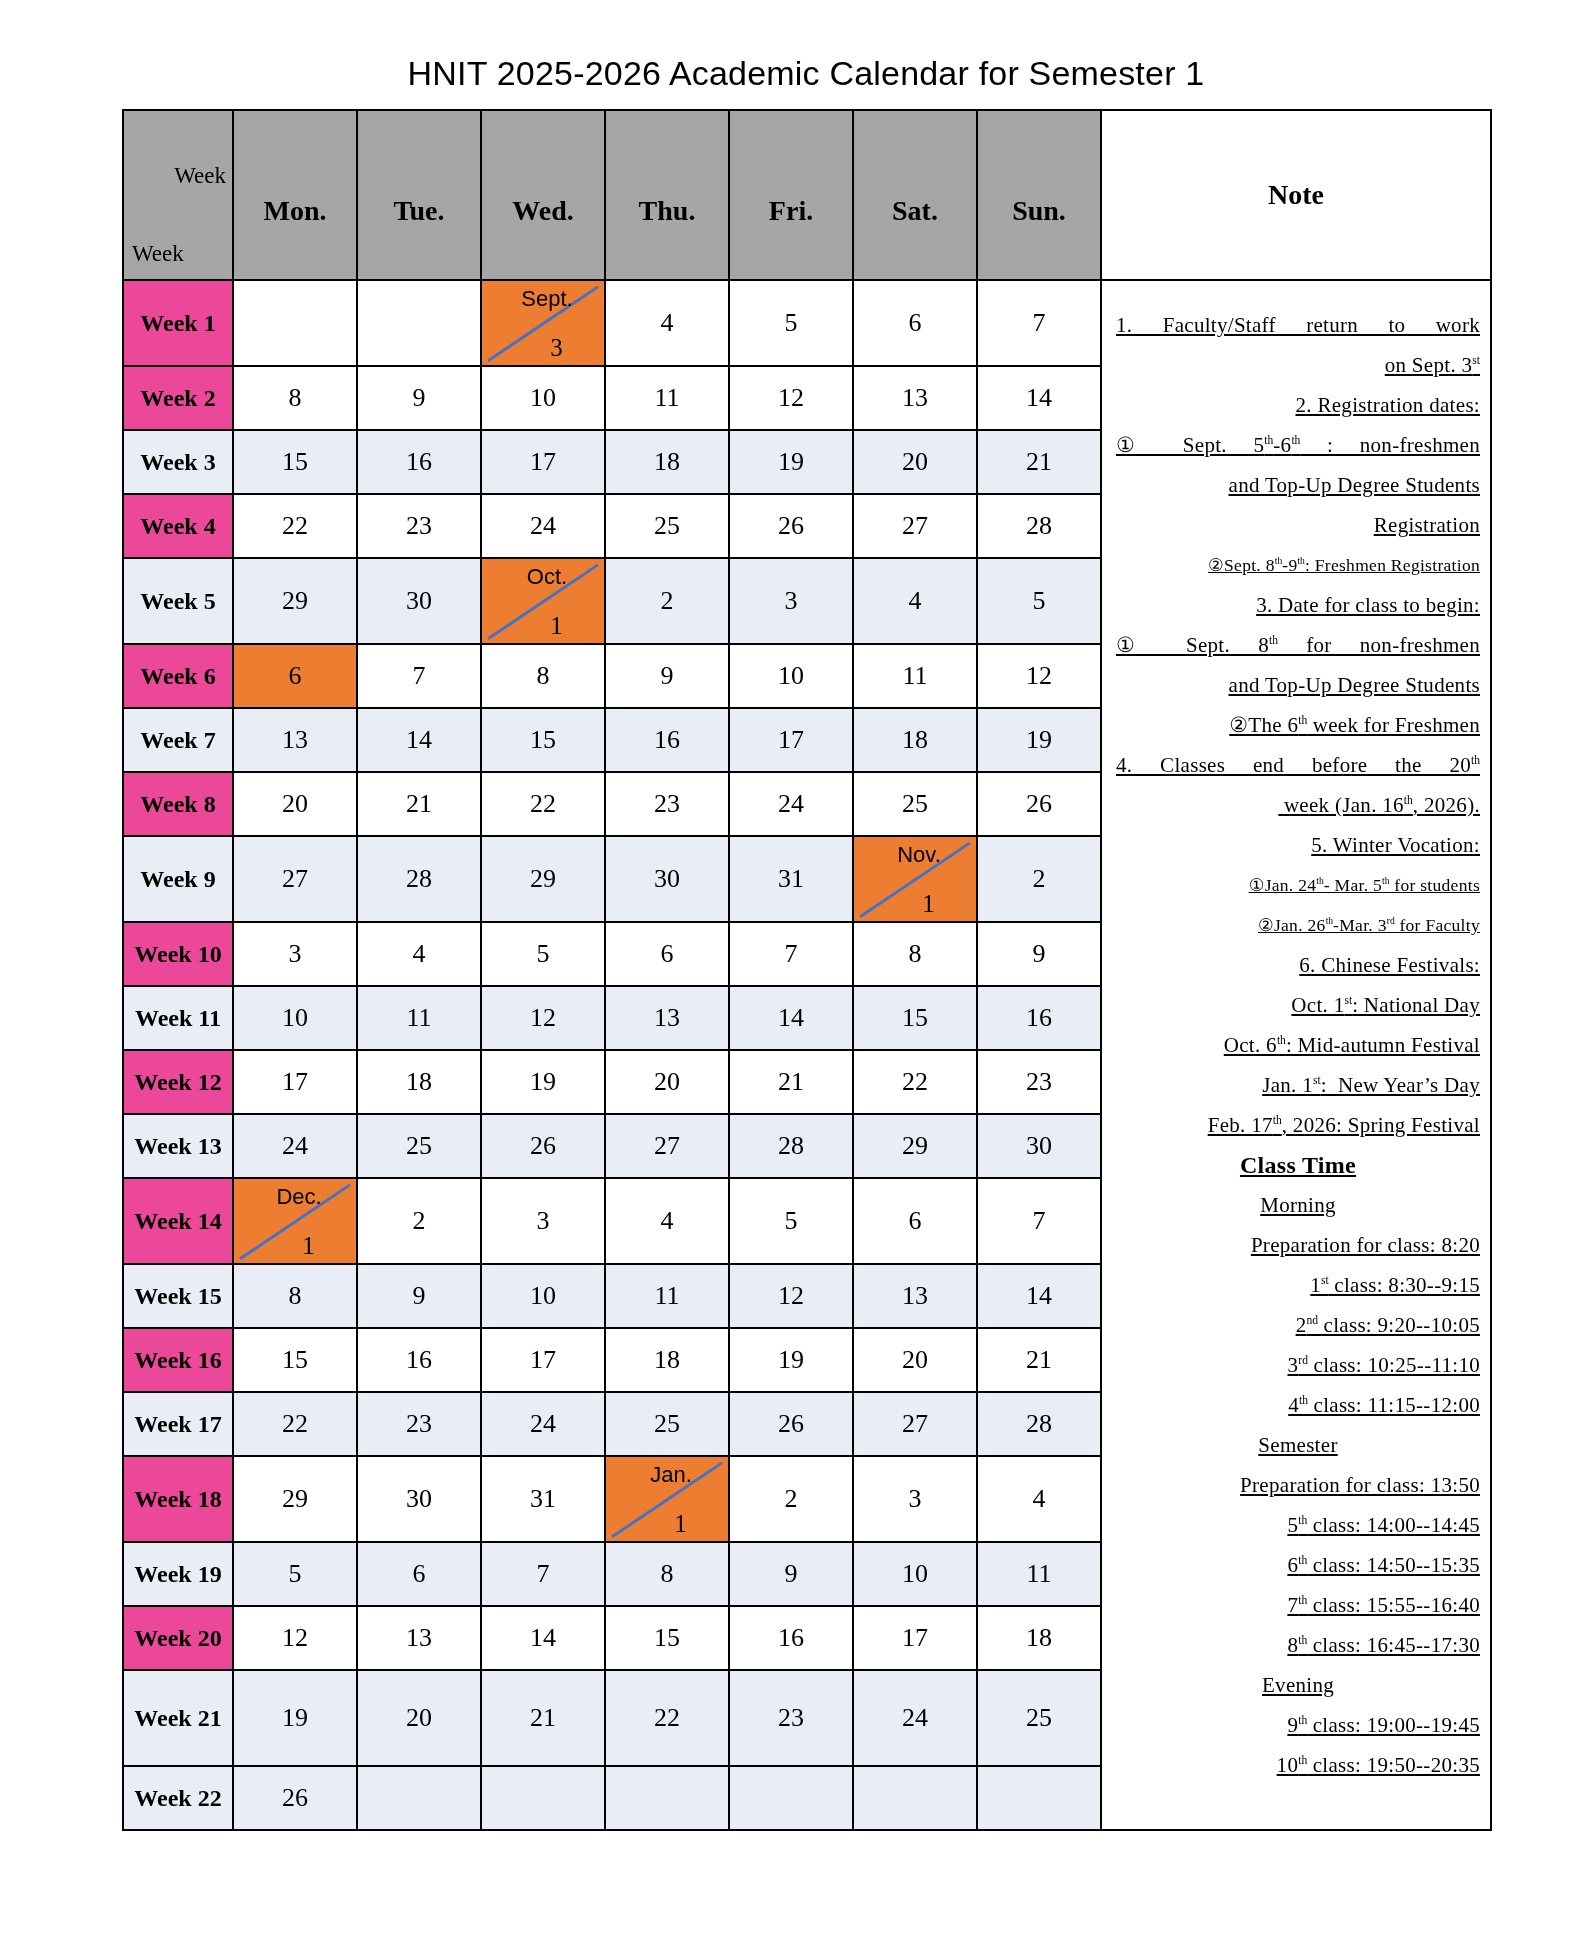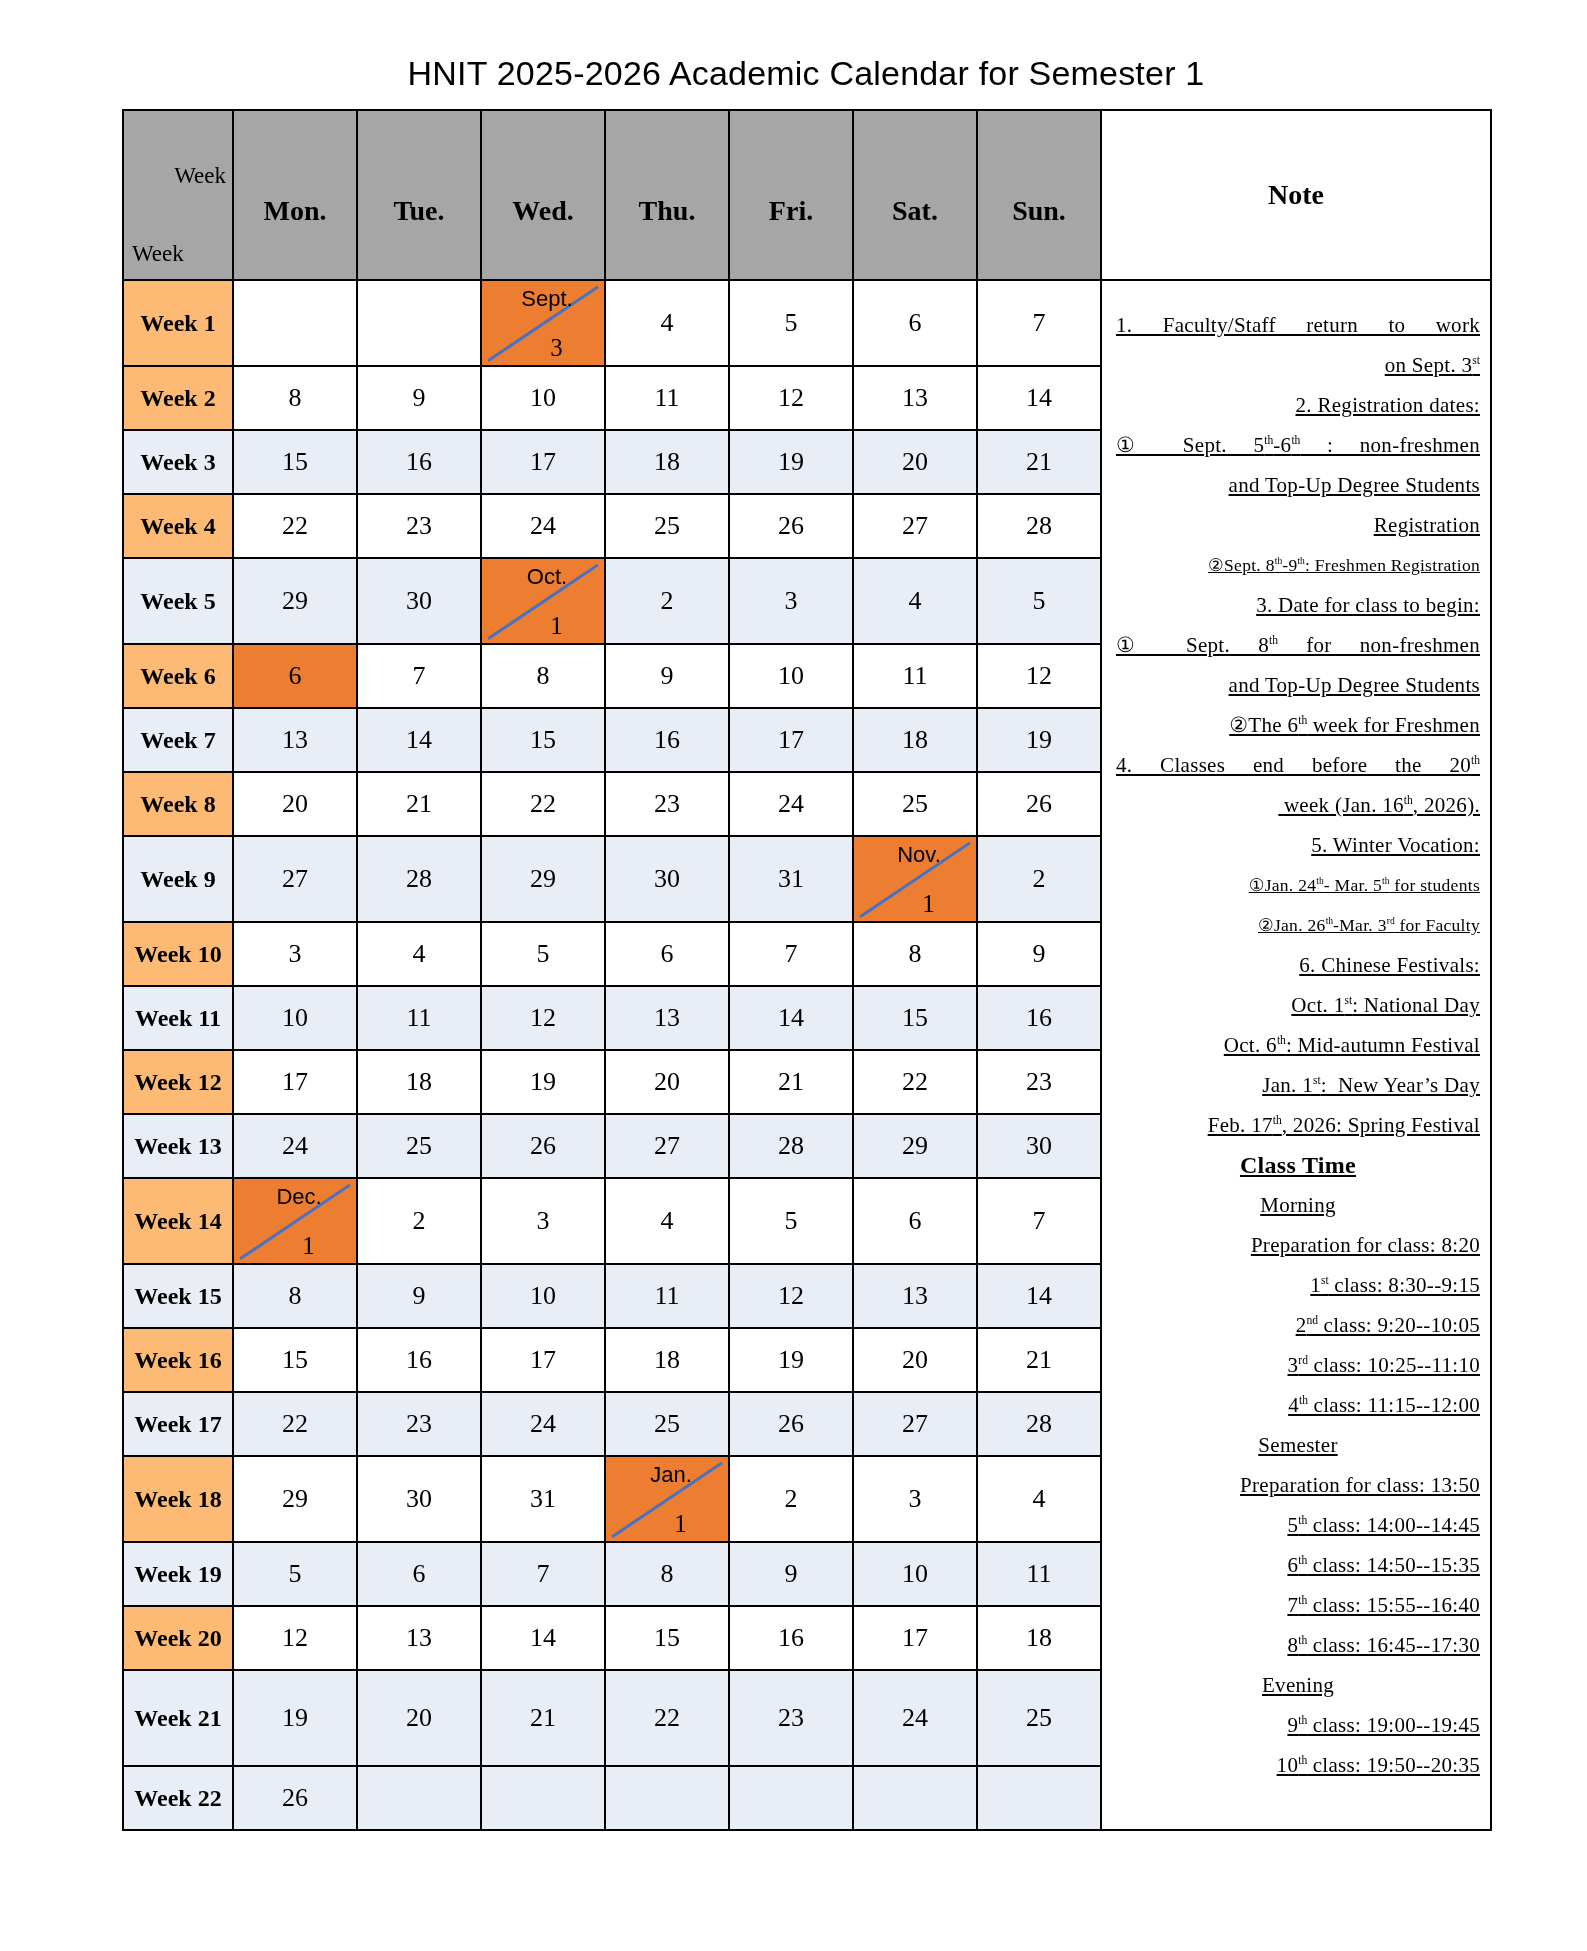--- a/index.html
+++ b/index.html
@@ -26,21 +26,21 @@
   th.day-header{
     background:var(--gray);font-size:28px;font-weight:bold;
     vertical-align:bottom;padding-bottom:52px;text-align:center;
   }
   th.note-header{background:#fff;font-size:28px;font-weight:bold;vertical-align:middle;text-align:center;}
   tr.h-normal{height:64px;}
   tr.h-tall{height:86px;}
   tr.h-xtall{height:96px;}
   td.week-label{
     font-weight:bold;font-size:24px;text-align:center;
-    vertical-align:middle;background:#fdba74;
+    vertical-align:middle;background:#ec4899;
   }
   td.date-cell{
     text-align:center;vertical-align:middle;font-size:26px;background:#fff;
   }
   tr.shade td.week-label, tr.shade td.date-cell{background:var(--shade);}
   td.orange, tr.shade td.orange{background:var(--orange);position:relative;}
   .mcell{position:absolute;inset:0;}
   .month{
     position:absolute;top:5px;left:8px;right:0;text-align:center;
     font-family:"Liberation Sans", sans-serif;font-size:22px;

